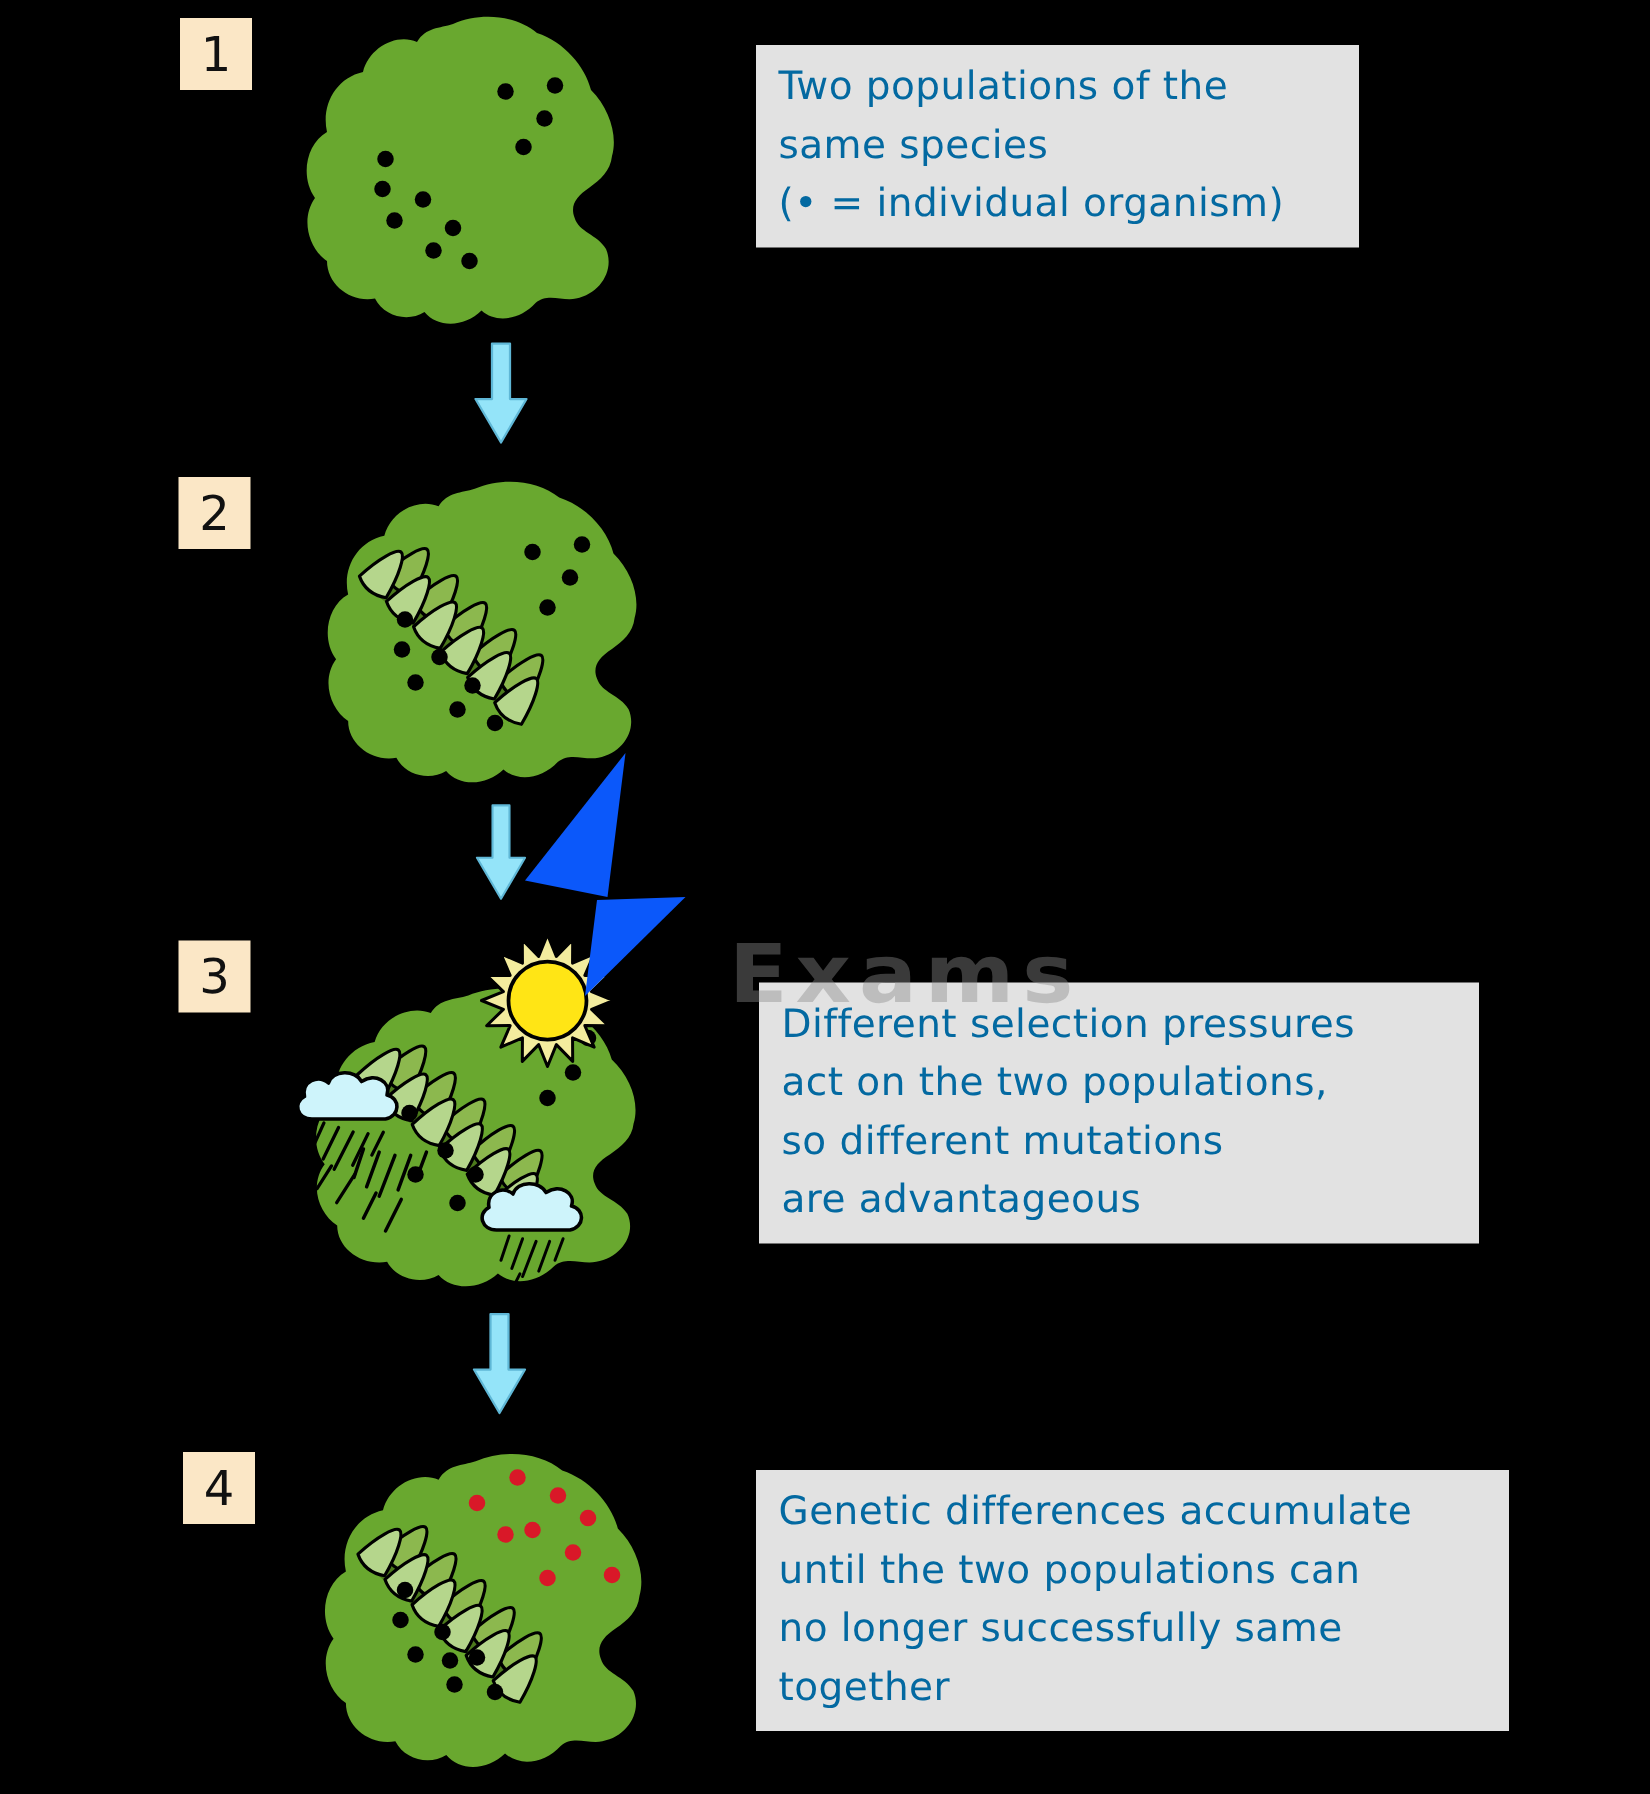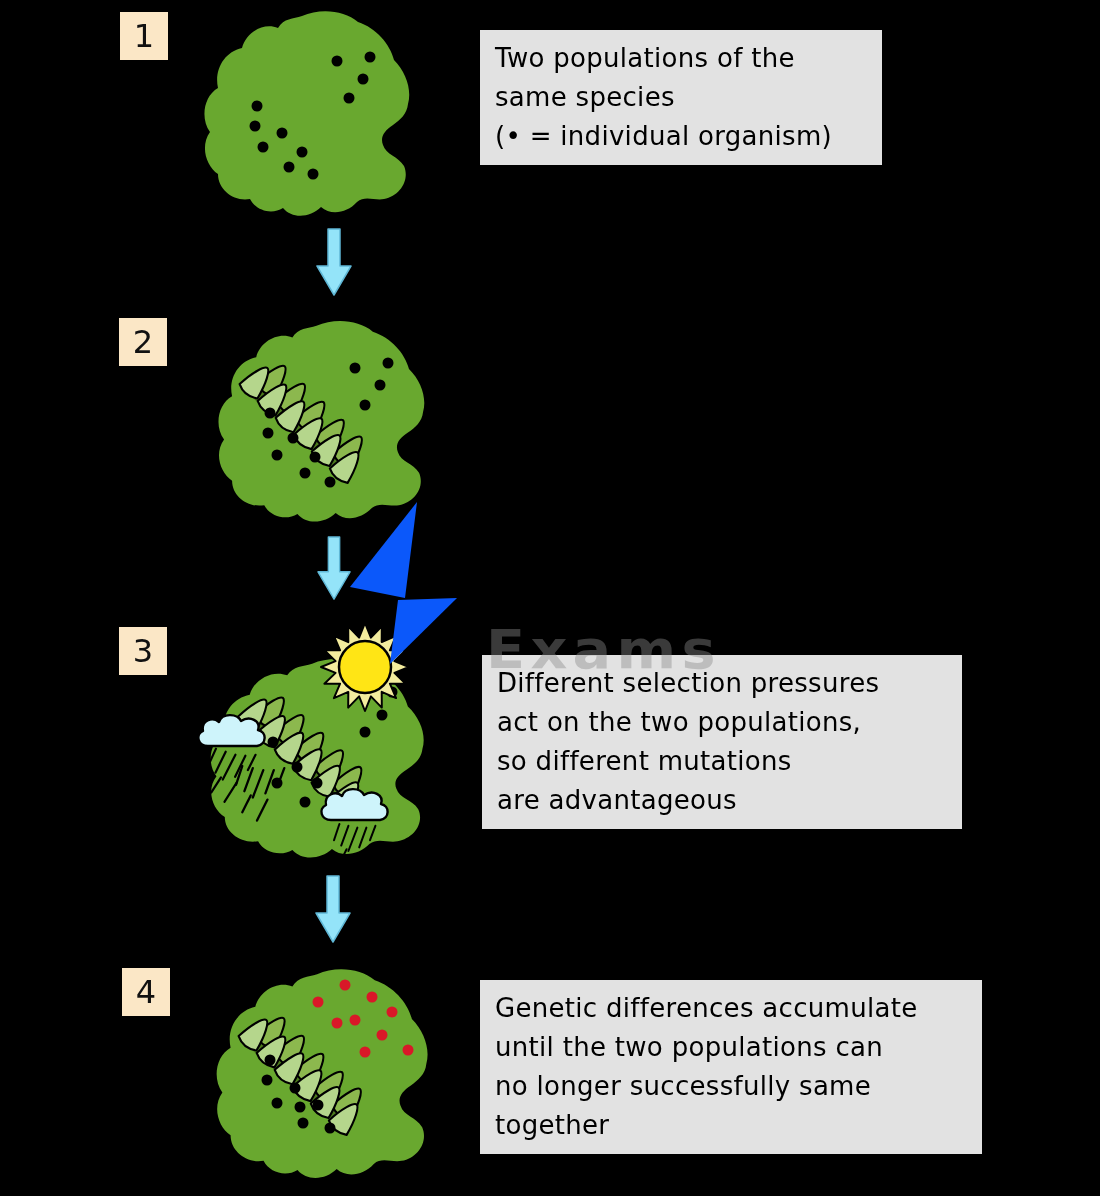--- a/index.html
+++ b/index.html
@@ -8,22 +8,22 @@
     font-family:"DejaVu Sans","Liberation Sans",sans-serif;
   }
   .numbox{
     position:absolute;width:48px;height:48px;
     background:var(--number-box-bg,#fbe7c6);
     display:flex;align-items:center;justify-content:center;
     font-size:32px;color:#111;z-index:4;
   }
   .caption{
     position:absolute;background:var(--caption-box-bg,#e2e2e2);
-    color:#000000;font-size:26px;line-height:1.5;
-    padding:9px 15px;white-space:pre;z-index:3;letter-spacing:0.3px;
+    color:#0369a1;font-size:26px;line-height:1.5;
+    padding:9px 15px;white-space:pre;z-index:3;letter-spacing:0.3px;margin-left:24px;
   }
   svg.illus{position:absolute;overflow:visible;}
   .blob{fill:var(--landmass-green,#69a82f);}
   .mtn-light{fill:var(--mountain-light,#b5d68c);stroke:#000;stroke-width:2.4;stroke-linejoin:round;}
   .mtn-mid{fill:var(--mountain-mid,#8cb84e);stroke:#000;stroke-width:2.4;stroke-linejoin:round;}
   .mtn-shadow{fill:var(--mountain-shadow,#4c7a1c);}
   .sun-rays{fill:var(--sun-rays,#f3ec9e);stroke:#000;stroke-width:2;stroke-linejoin:round;}
   .sun-core{fill:var(--sun-core,#ffe515);stroke:#000;stroke-width:2.5;}
   .cloud{fill:var(--cloud-blue,#cef4fb);stroke:#000;stroke-width:2.4;stroke-linejoin:round;}
   .rain{stroke:#000;stroke-width:2.2;stroke-linecap:round;}

